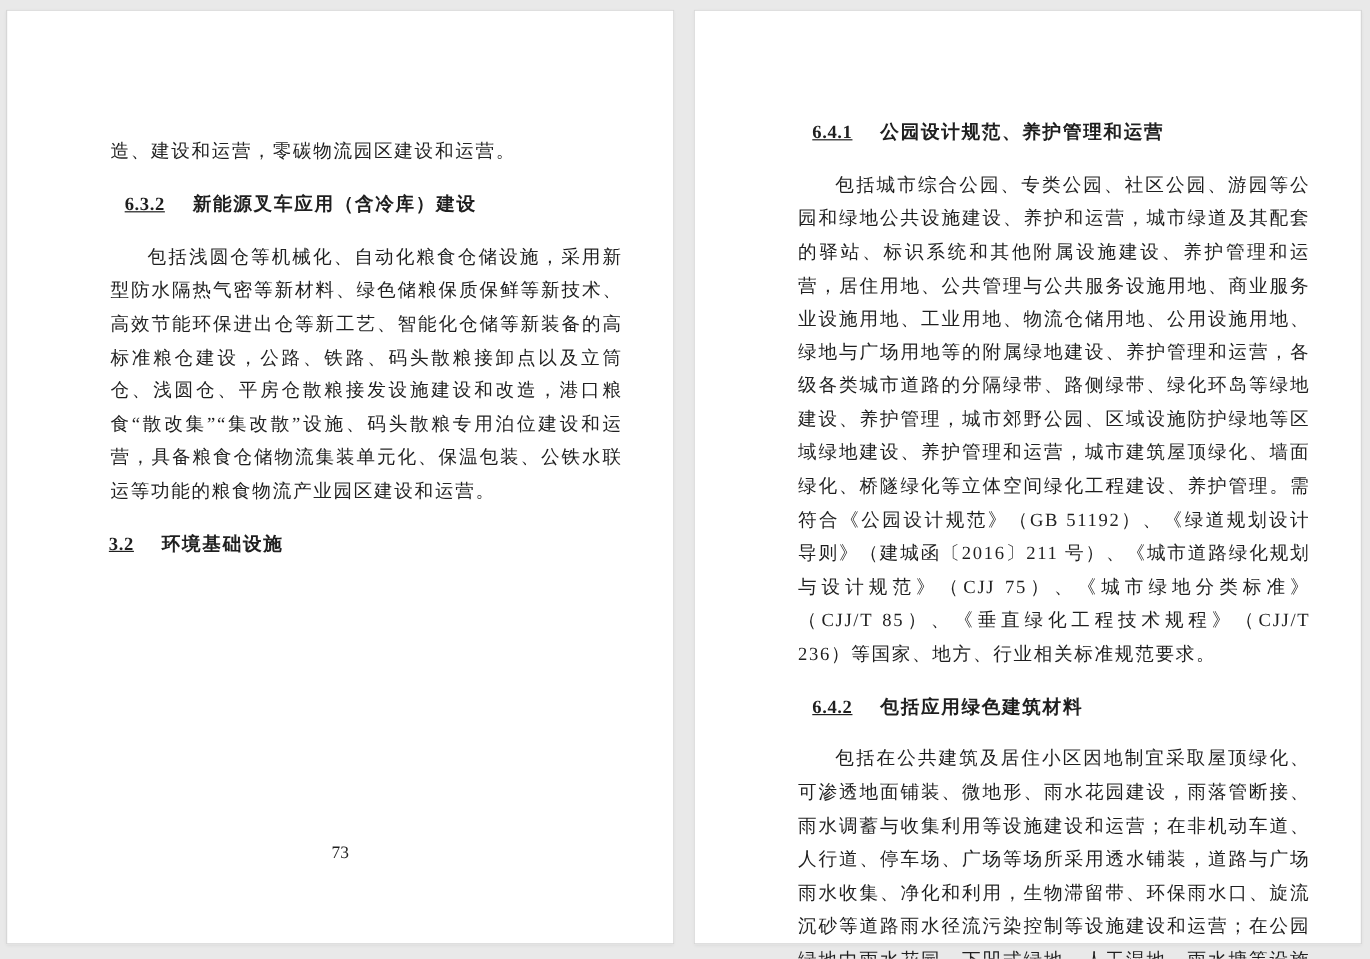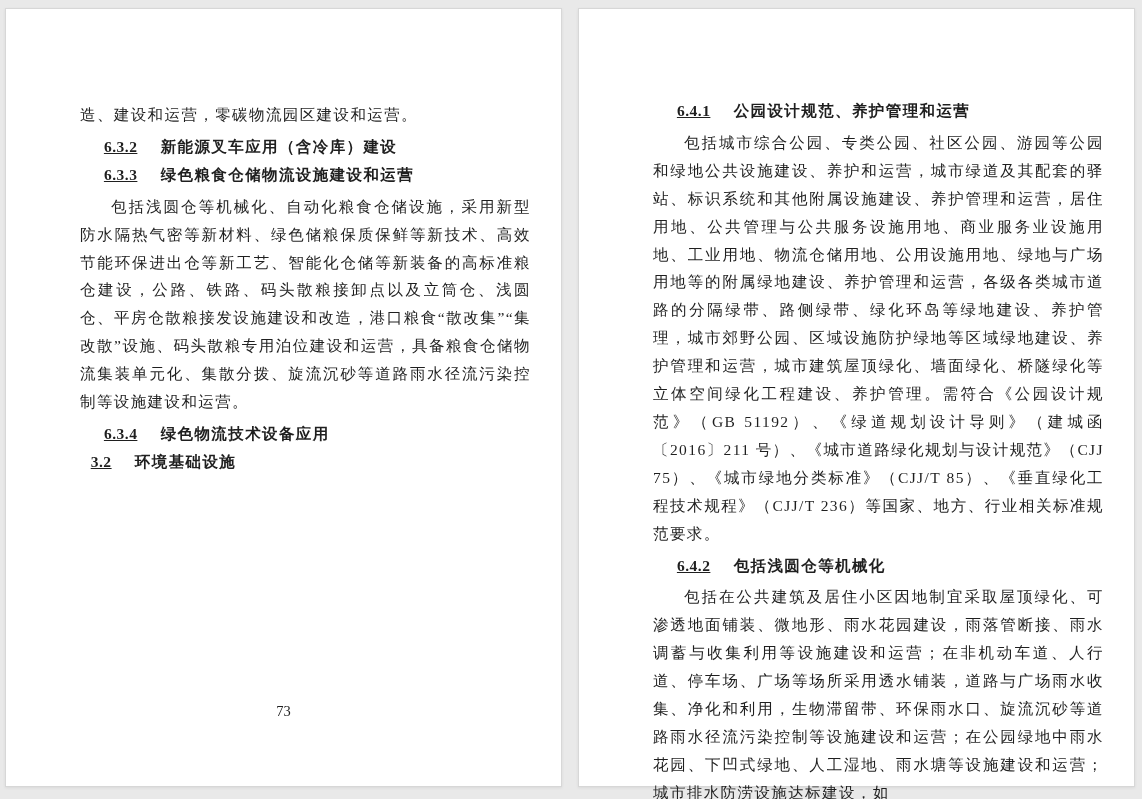--- a/index.html
+++ b/index.html
@@ -36,21 +36,21 @@
     left: 70px;
     right: 26px;
     color: #1f1f1f;
     font-size: 15.5px;
     line-height: 27.9px;
     letter-spacing: 1.4px;
     text-align: justify;
     text-justify: inter-ideograph;
   }
   p.para {
-    margin: 4px;
+    margin: 16px;
     text-indent: 2em;
   }
   p.para.noindent {
     text-indent: 0;
   }
   .heading {
     font-weight: bold;
     padding-left: 1.8em;
   }
   .heading.h2 {
@@ -72,28 +72,26 @@
   }
 </style>
 </head>
 <body>
 
 <div class="spread">
   <div class="page page-left">
     <div class="page-body">
         <p class="para noindent">造、建设和运营，零碳物流园区建设和运营。</p>
         <div class="heading h3"><span class="h-num">6.3.2</span><span class="h-title">新能源叉车应用（含冷库）建设</span></div>
-        <div class="heading h3"><span class="h-num">6.3.3</span><span class="h-title">绿色粮食仓储物流设施建设和运营</span></div>
-        <p class="para">包括浅圆仓等机械化、自动化粮食仓储设施，采用新型防水隔热气密等新材料、绿色储粮保质保鲜等新技术、高效节能环保进出仓等新工艺、智能化仓储等新装备的高标准粮仓建设，公路、铁路、码头散粮接卸点以及立筒仓、浅圆仓、平房仓散粮接发设施建设和改造，港口粮食“散改集”“集改散”设施、码头散粮专用泊位建设和运营，具备粮食仓储物流集装单元化、集散分拨、旋流沉砂等道路雨水径流污染控制等设施建设和运营。</p>
-        <div class="heading h3"><span class="h-num">6.3.4</span><span class="h-title">绿色物流技术设备应用</span></div>
+        <p class="para">包括浅圆仓等机械化、自动化粮食仓储设施，采用新型防水隔热气密等新材料、绿色储粮保质保鲜等新技术、高效节能环保进出仓等新工艺、智能化仓储等新装备的高标准粮仓建设，公路、铁路、码头散粮接卸点以及立筒仓、浅圆仓、平房仓散粮接发设施建设和改造，港口粮食“散改集”“集改散”设施、码头散粮专用泊位建设和运营，具备粮食仓储物流集装单元化、保温包装、公铁水联运等功能的粮食物流产业园区建设和运营。</p>
         <div class="heading h2"><span class="h-num">3.2</span><span class="h-title">环境基础设施</span></div>
       </div>
     <div class="page-footer">73</div>
   </div>
   <div class="page page-right">
     <div class="page-body">
         <div class="heading h3"><span class="h-num">6.4.1</span><span class="h-title">公园设计规范、养护管理和运营</span></div>
         <p class="para">包括城市综合公园、专类公园、社区公园、游园等公园和绿地公共设施建设、养护和运营，城市绿道及其配套的驿站、标识系统和其他附属设施建设、养护管理和运营，居住用地、公共管理与公共服务设施用地、商业服务业设施用地、工业用地、物流仓储用地、公用设施用地、绿地与广场用地等的附属绿地建设、养护管理和运营，各级各类城市道路的分隔绿带、路侧绿带、绿化环岛等绿地建设、养护管理，城市郊野公园、区域设施防护绿地等区域绿地建设、养护管理和运营，城市建筑屋顶绿化、墙面绿化、桥隧绿化等立体空间绿化工程建设、养护管理。需符合《公园设计规范》（GB 51192）、《绿道规划设计导则》（建城函〔2016〕211 号）、《城市道路绿化规划与设计规范》（CJJ 75）、《城市绿地分类标准》（CJJ/T 85）、《垂直绿化工程技术规程》（CJJ/T 236）等国家、地方、行业相关标准规范要求。</p>
-        <div class="heading h3"><span class="h-num">6.4.2</span><span class="h-title">包括浅圆仓等机械化</span></div>
+        <div class="heading h3"><span class="h-num">6.4.2</span><span class="h-title">包括应用绿色建筑材料</span></div>
         <p class="para">包括在公共建筑及居住小区因地制宜采取屋顶绿化、可渗透地面铺装、微地形、雨水花园建设，雨落管断接、雨水调蓄与收集利用等设施建设和运营；在非机动车道、人行道、停车场、广场等场所采用透水铺装，道路与广场雨水收集、净化和利用，生物滞留带、环保雨水口、旋流沉砂等道路雨水径流污染控制等设施建设和运营；在公园绿地中雨水花园、下凹式绿地、人工湿地、雨水塘等设施建设和运营；城市排水防涝设施达标建设，如</p>
       </div>
   </div>
 </div>
 
 </body></html>

